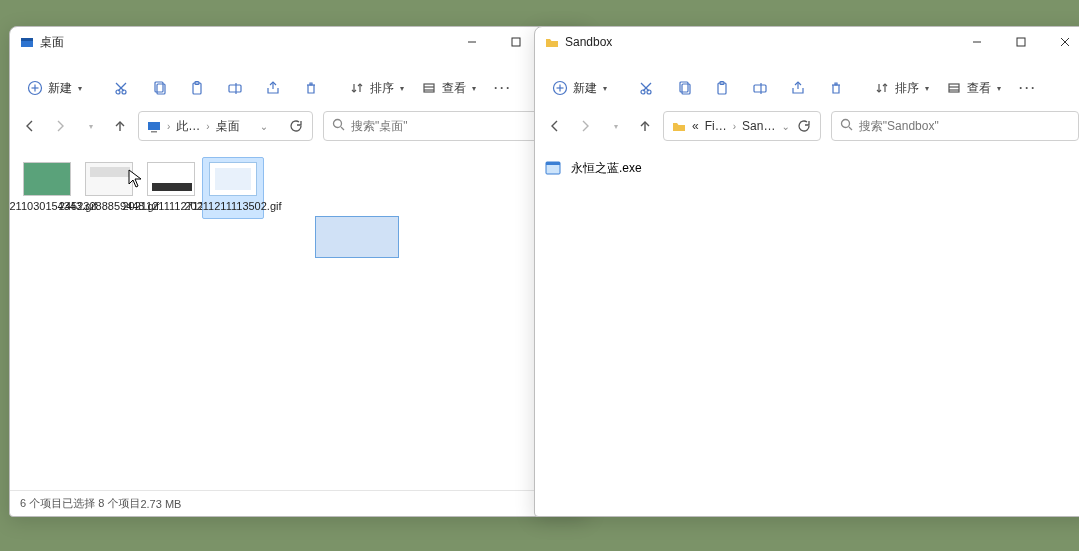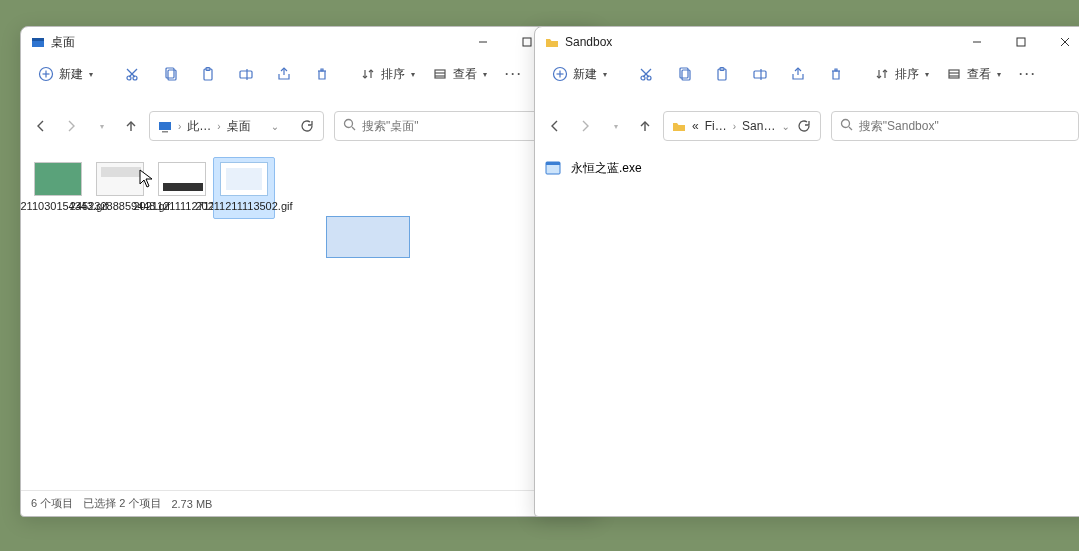--- a/index.html
+++ b/index.html
@@ -12,21 +12,21 @@
   }
   .window {
     position: absolute;
     background: #fff;
     border: 1px solid #bdbdbd;
     border-radius: 8px 8px 4px 4px;
     display: flex;
     flex-direction: column;
     box-shadow: 0 4px 20px rgba(0,0,0,0.15);
   }
-  .win-left  { left: 20px;  top: 26px; width: 578px; height: 491px; }
+  .win-left  { left: 9px;  top: 26px; width: 578px; height: 491px; }
   .win-right { left: 534px; top: 26px; width: 558px; height: 491px; }
 
   
   .titlebar {
     height: 30px;
     display: flex;
     align-items: center;
     padding: 0 4px 0 10px;
     font-size: 12px;
     color: #222;
@@ -38,21 +38,21 @@
     width: 44px; height: 28px;
     display: flex; align-items: center; justify-content: center;
     color: #333; font-size: 10px;
   }
   .win-btn svg { stroke: #333; }
 
   
   .toolbar {
     height: 48px;
     display: flex;
-    align-items: flex-start;
+    align-items: flex-end;
     padding: 0 10px;
     gap: 4px;
   }
   .tbtn {
     height: 34px;
     min-width: 34px;
     display: flex;
     align-items: center;
     justify-content: center;
     color: #4a76c6;
@@ -173,21 +173,20 @@
 
   
   .statusbar {
     height: 26px;
     border-top: 1px solid #e5e5e5;
     display: flex;
     align-items: center;
     padding: 0 10px;
     font-size: 11px;
     color: #555;
-    gap: 10px;
   }
   .statusbar .sb-spacer{flex:1;}
   .view-toggle{ display:flex; gap:6px; color:#777;}
   .vt{ width:18px;height:16px; border:1px solid #c8c8c8; border-radius:2px; display:flex;align-items:center;justify-content:center;}
   .vt.active{ background:#eaf3ff; border-color:#9cc4ea;}
 
   
   .bg-deco{
     position:absolute; left:510px; top:260px; width:60px;height:80px;
     background: radial-gradient(circle at 30% 30%, #222 0 18%, transparent 19%),
@@ -392,21 +391,21 @@
       </div>
     </div>
     <div class="selection-rect" style="left:305px; top:69px; width:84px; height:42px;"></div>
     <svg class="cursor" style="left:118px; top:22px;" viewBox="0 0 14 20">
         <path d="M1 1l0 14 4-4 3 7 2-1-3-7 6 0z" fill="#fff" stroke="#000" stroke-width="1"></path>
       </svg>
   </div>
 
   <div class="statusbar">
     <span>6 个项目</span>
-    <span>已选择 2 个项目</span>
+    <span>已选择 8 个项目</span>
     <span>2.73 MB</span>
     <span class="sb-spacer"></span>
     <div class="view-toggle">
       <div class="vt">
           <svg width="10" height="8" stroke="#777" stroke-width="1">
             <line x1="0" y1="1" x2="10" y2="1"></line>
             <line x1="0" y1="4" x2="10" y2="4"></line>
             <line x1="0" y1="7" x2="10" y2="7"></line>
           </svg>
         </div>

